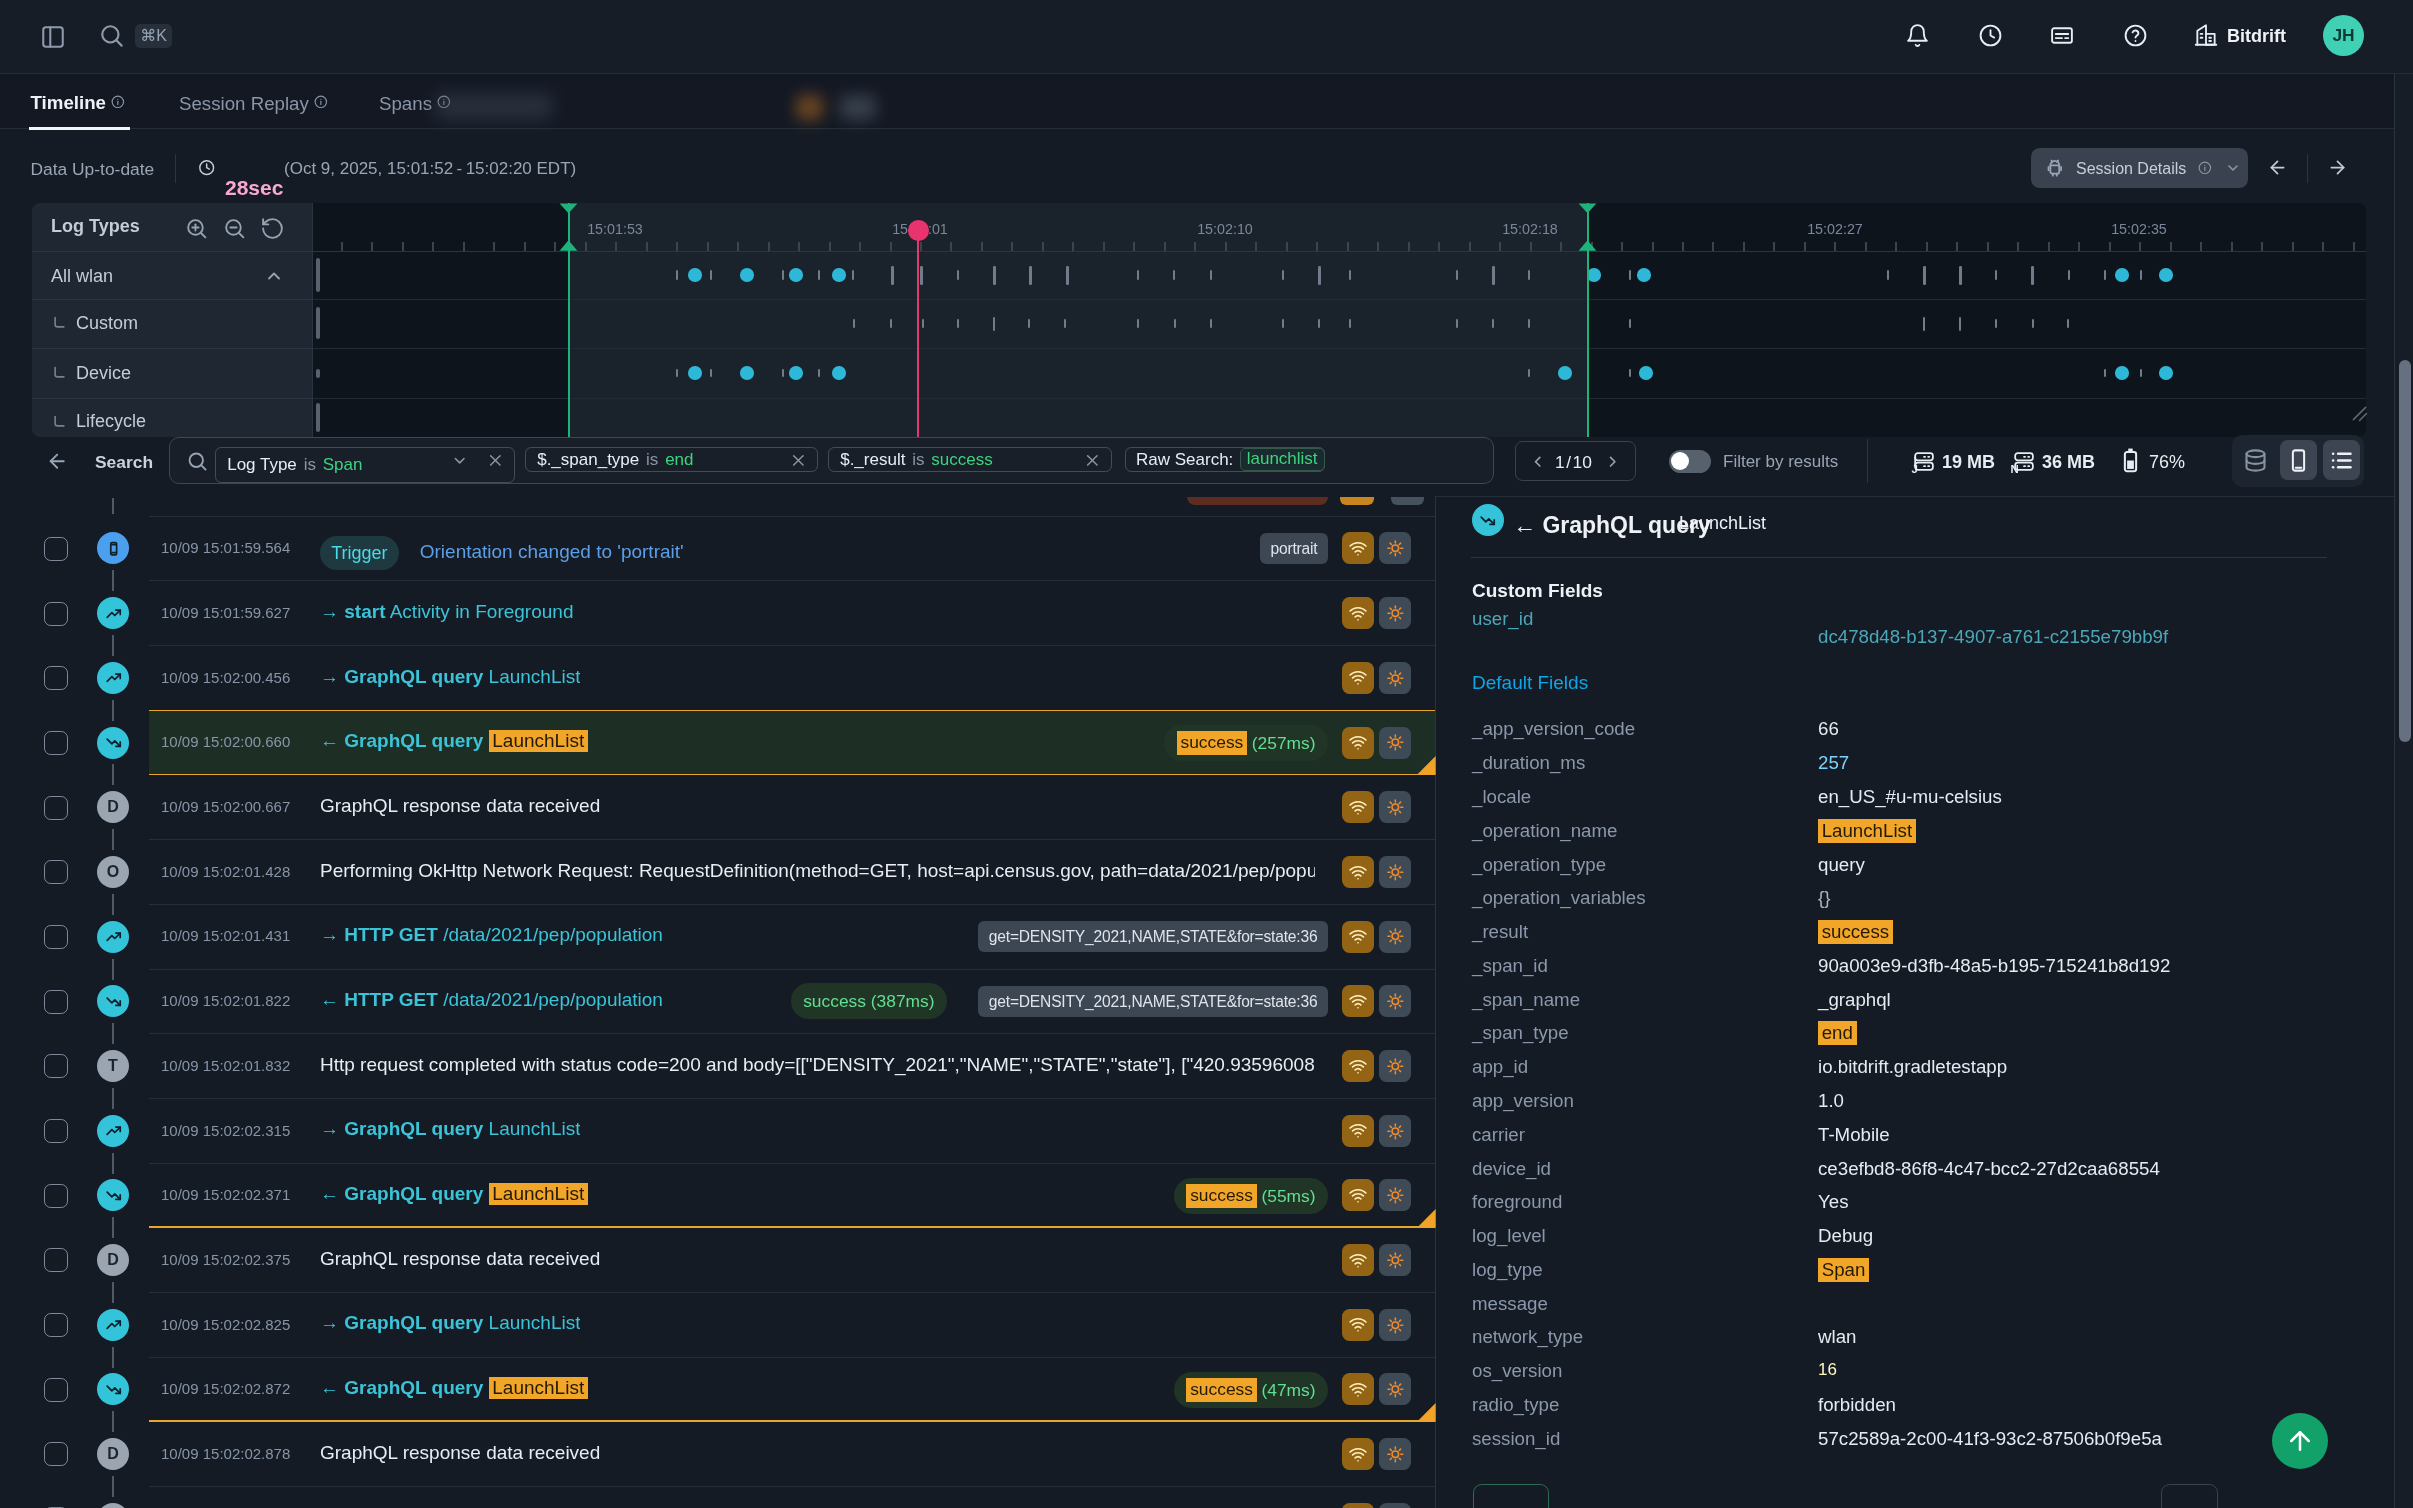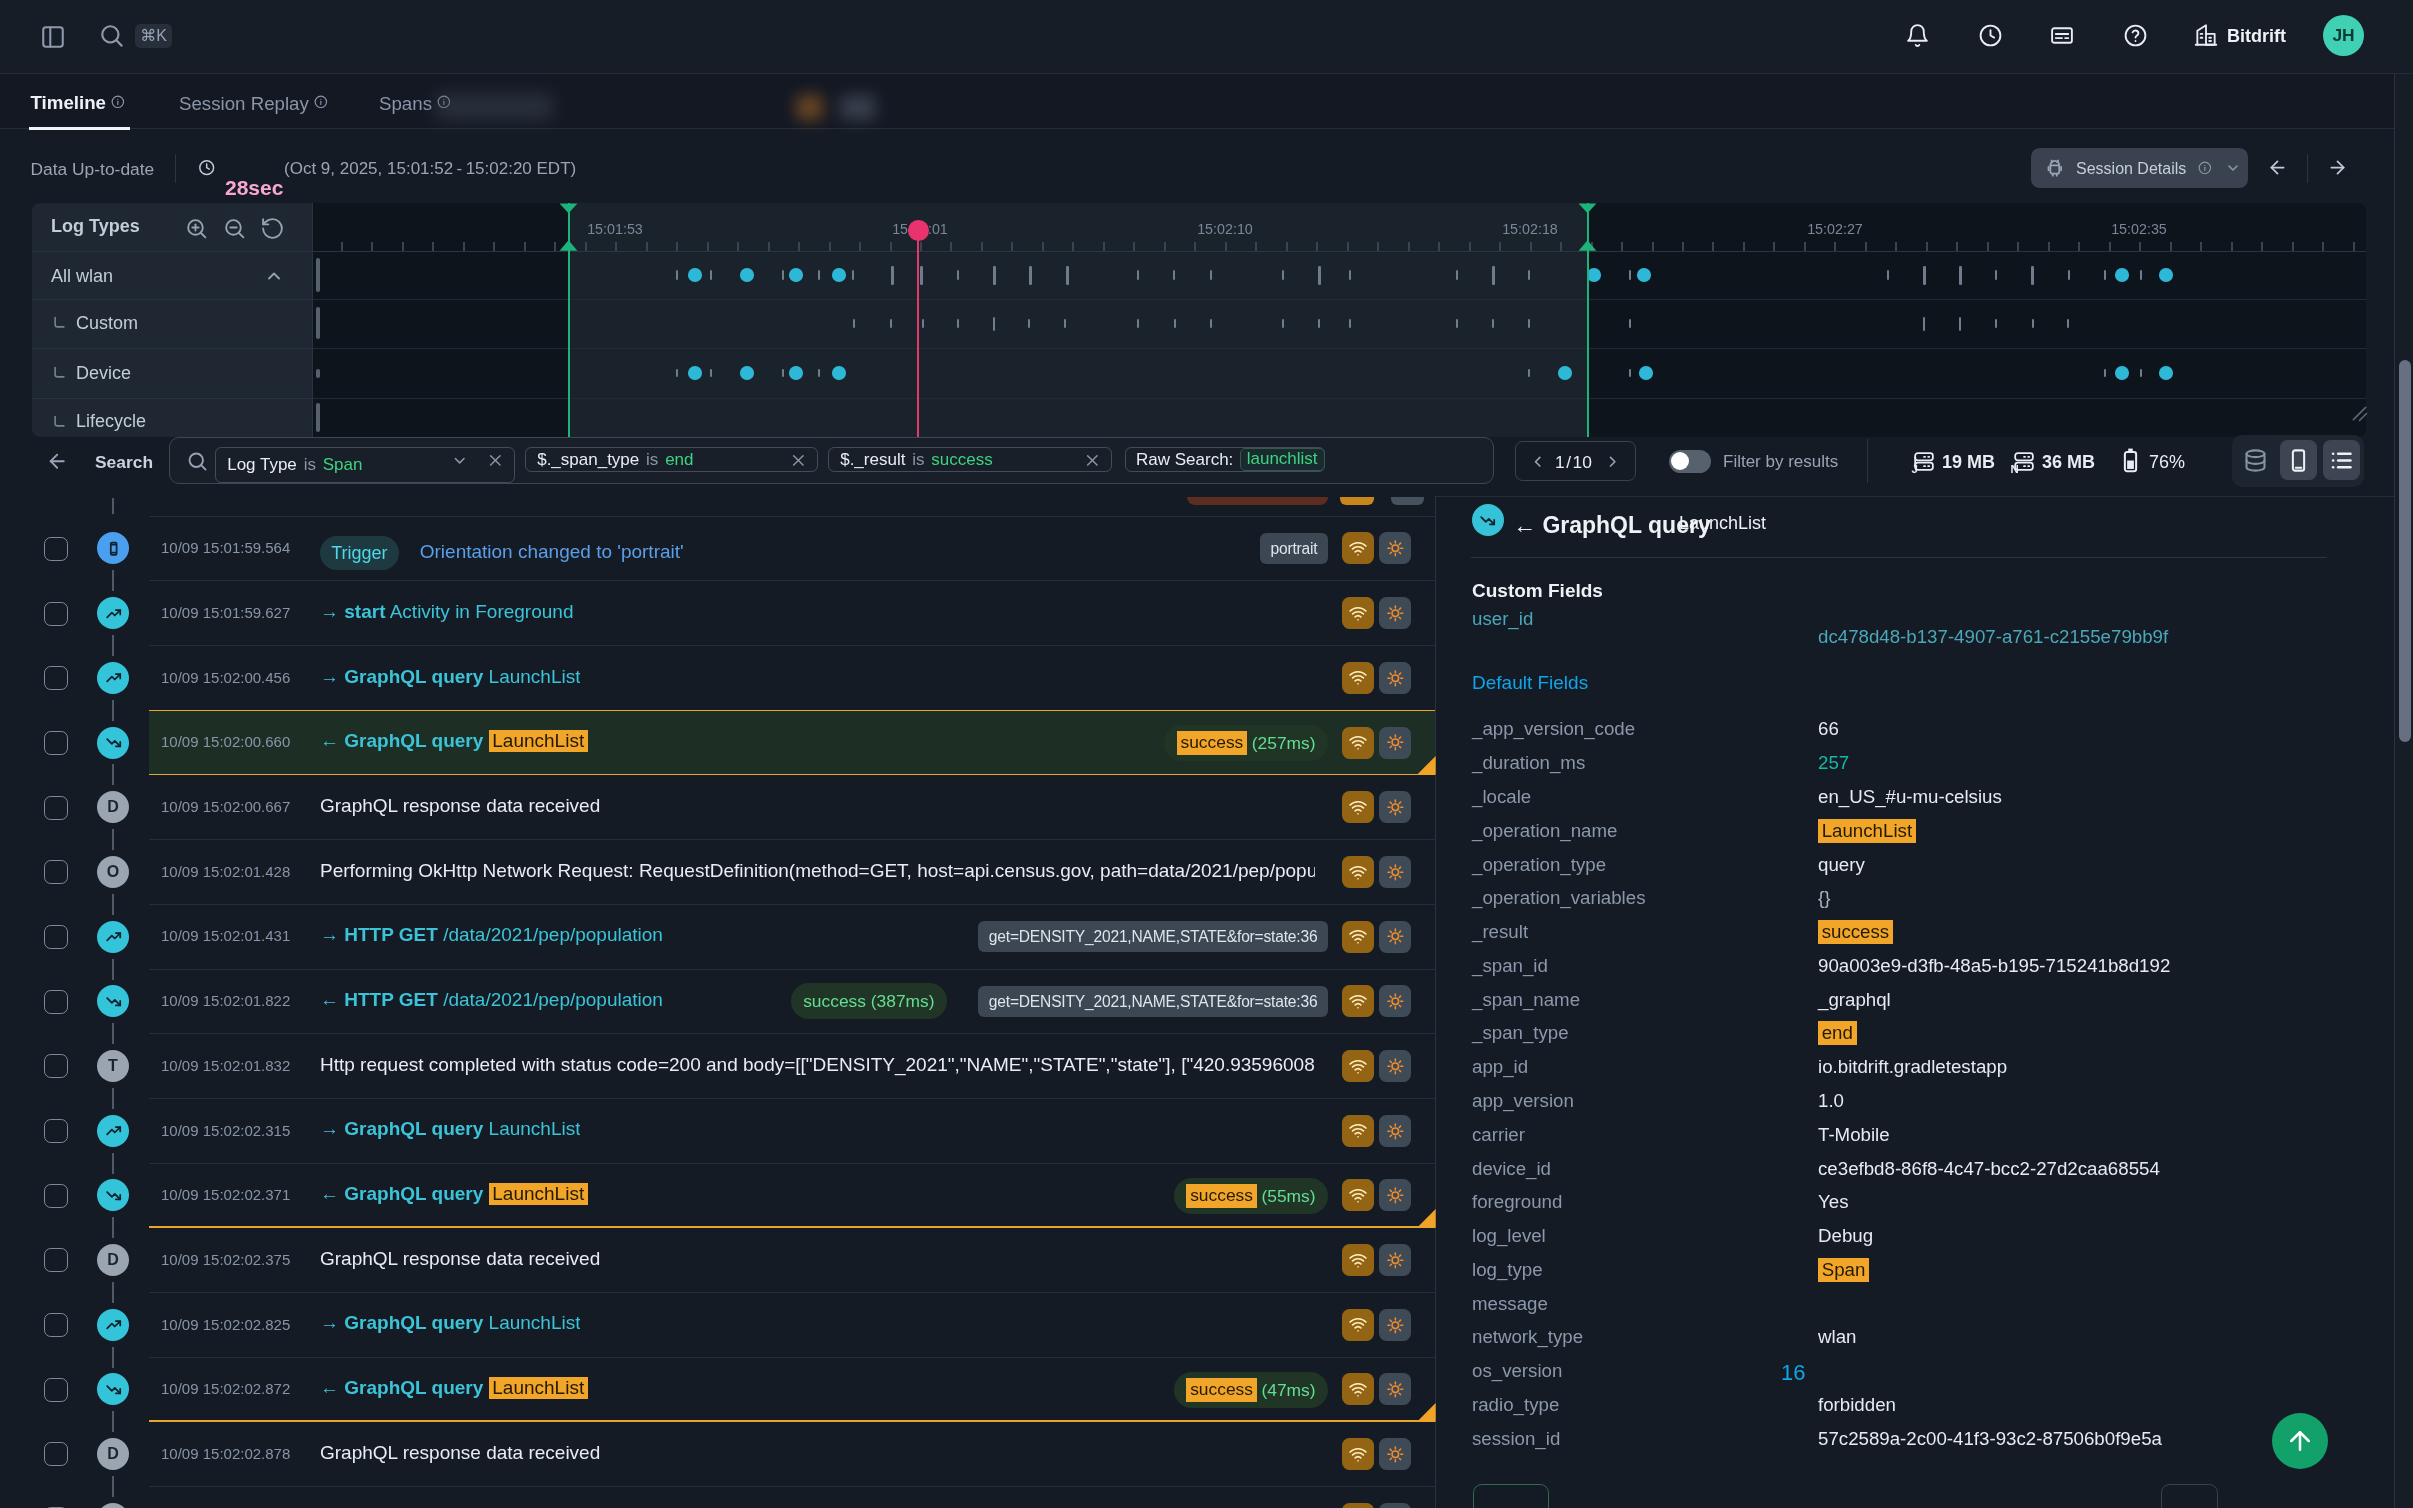--- a/index.html
+++ b/index.html
@@ -886,21 +886,21 @@
 <div style="position:absolute;left:1513px;top:512px;font-size:23px;font-weight:bold;color:#eef2f7">← GraphQL query</div>
 <div style="position:absolute;left:1679px;top:513px;font-size:18px;color:#eef2f7">LaunchList</div>
 <div style="position:absolute;left:1471px;top:557px;width:856px;height:0.6px;background:#2b3541"></div>
 <div style="position:absolute;left:1472px;top:580px;font-size:19px;font-weight:bold;color:#eef2f7">Custom Fields</div>
 <div style="position:absolute;left:1472px;top:608px;font-size:18.7px;color:#4aa8ba">user_id</div>
 <div style="position:absolute;left:1818px;top:626px;font-size:18.7px;color:#4aa8ba">dc478d48-b137-4907-a761-c2155e79bb9f</div>
 <div style="position:absolute;left:1472px;top:672px;font-size:19px;font-weight:normal;color:#0ea5e9">Default Fields</div>
 <div style="position:absolute;left:1472px;top:718px;font-size:18.7px;color:#8b98ab">_app_version_code</div>
 <div style="position:absolute;left:1818px;top:718px;font-size:18.7px;color:#e6ebf1">66</div>
 <div style="position:absolute;left:1472px;top:752px;font-size:18.7px;color:#8b98ab">_duration_ms</div>
-<div style="position:absolute;left:1818px;top:752px;font-size:18.7px;color:#14b8a6">257</div>
+<div style="position:absolute;left:1818px;top:752px;font-size:18.7px;color:#7dd3fc">257</div>
 <div style="position:absolute;left:1472px;top:786px;font-size:18.7px;color:#8b98ab">_locale</div>
 <div style="position:absolute;left:1818px;top:786px;font-size:18.7px;color:#e6ebf1">en_US_#u-mu-celsius</div>
 <div style="position:absolute;left:1472px;top:820px;font-size:18.7px;color:#8b98ab">_operation_name</div>
 <div style="position:absolute;left:1818px;top:820px;font-size:18.7px"><span style="background:#f2a629;color:#241a05;padding:0.6px 3.7px 1.9px">LaunchList</span></div>
 <div style="position:absolute;left:1472px;top:854px;font-size:18.7px;color:#8b98ab">_operation_type</div>
 <div style="position:absolute;left:1818px;top:854px;font-size:18.7px;color:#e6ebf1">query</div>
 <div style="position:absolute;left:1472px;top:887px;font-size:18.7px;color:#8b98ab">_operation_variables</div>
 <div style="position:absolute;left:1818px;top:887px;font-size:18.7px;color:#aab5c2">{}</div>
 <div style="position:absolute;left:1472px;top:921px;font-size:18.7px;color:#8b98ab">_result</div>
 <div style="position:absolute;left:1818px;top:921px;font-size:18.7px"><span style="background:#f2a629;color:#241a05;padding:0.6px 3.7px 1.9px">success</span></div>
@@ -921,21 +921,21 @@
 <div style="position:absolute;left:1472px;top:1191px;font-size:18.7px;color:#8b98ab">foreground</div>
 <div style="position:absolute;left:1818px;top:1191px;font-size:18.7px;color:#e6ebf1">Yes</div>
 <div style="position:absolute;left:1472px;top:1225px;font-size:18.7px;color:#8b98ab">log_level</div>
 <div style="position:absolute;left:1818px;top:1225px;font-size:18.7px;color:#e6ebf1">Debug</div>
 <div style="position:absolute;left:1472px;top:1259px;font-size:18.7px;color:#8b98ab">log_type</div>
 <div style="position:absolute;left:1818px;top:1259px;font-size:18.7px"><span style="background:#f2a629;color:#241a05;padding:0.6px 3.7px 1.9px">Span</span></div>
 <div style="position:absolute;left:1472px;top:1293px;font-size:18.7px;color:#8b98ab">message</div>
 <div style="position:absolute;left:1472px;top:1326px;font-size:18.7px;color:#8b98ab">network_type</div>
 <div style="position:absolute;left:1818px;top:1326px;font-size:18.7px;color:#e6ebf1">wlan</div>
 <div style="position:absolute;left:1472px;top:1360px;font-size:18.7px;color:#8b98ab">os_version</div>
-<div style="position:absolute;left:1781px;top:1360px;font-size:22px;color:#0ea5e9">16</div>
+<div style="position:absolute;left:1818px;top:1360px;font-size:17px;color:#fef9c3">16</div>
 <div style="position:absolute;left:1472px;top:1394px;font-size:18.7px;color:#8b98ab">radio_type</div>
 <div style="position:absolute;left:1818px;top:1394px;font-size:18.7px;color:#e6ebf1">forbidden</div>
 <div style="position:absolute;left:1472px;top:1428px;font-size:18.7px;color:#8b98ab">session_id</div>
 <div style="position:absolute;left:1818px;top:1428px;font-size:18.7px;color:#e6ebf1">57c2589a-2c00-41f3-93c2-87506b0f9e5a</div>
 <div style="position:absolute;left:1473px;top:1484px;width:76px;height:37px;border:1.2px solid #2e6b52;border-radius:8.7px"></div>
 <div style="position:absolute;left:2161px;top:1484px;width:57px;height:37px;border:1.2px solid #39434f;border-radius:8.7px"></div>
 <div style="position:absolute;left:2272px;top:1413px;width:56px;height:56px;border-radius:50%;background:#12a269"></div>
 <svg style="position:absolute;left:2285px;top:1426px" width="30" height="30" viewBox="0 0 24 24" fill="none" stroke="#ffffff" stroke-width="2" stroke-linecap="round" stroke-linejoin="round">
     <line x1="12" y1="19" x2="12" y2="5"></line>
     <polyline points="5 12 12 5 19 12"></polyline>

